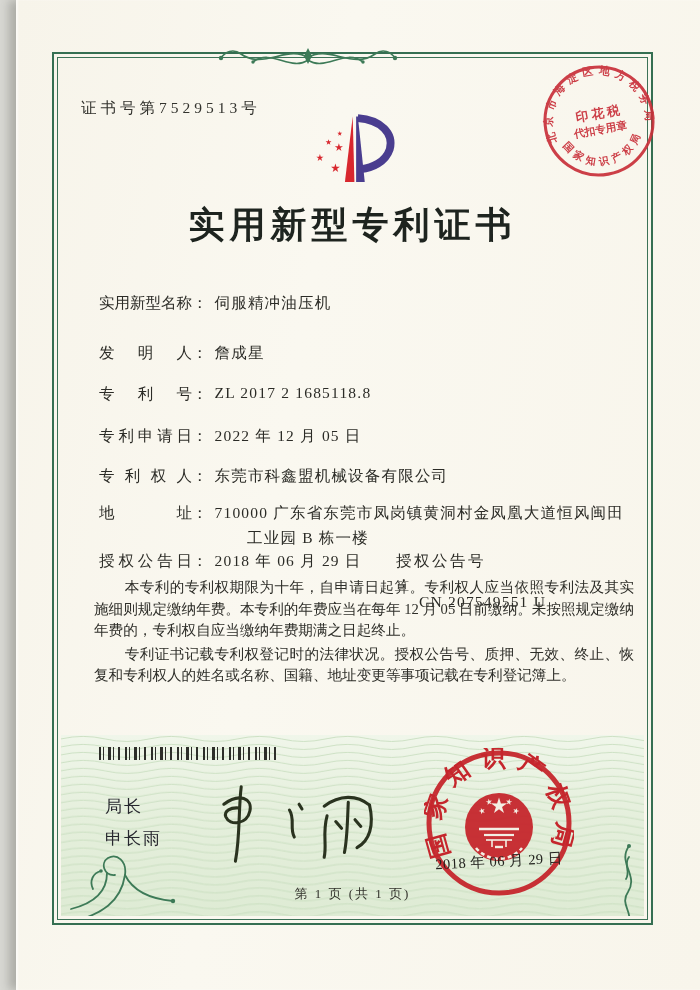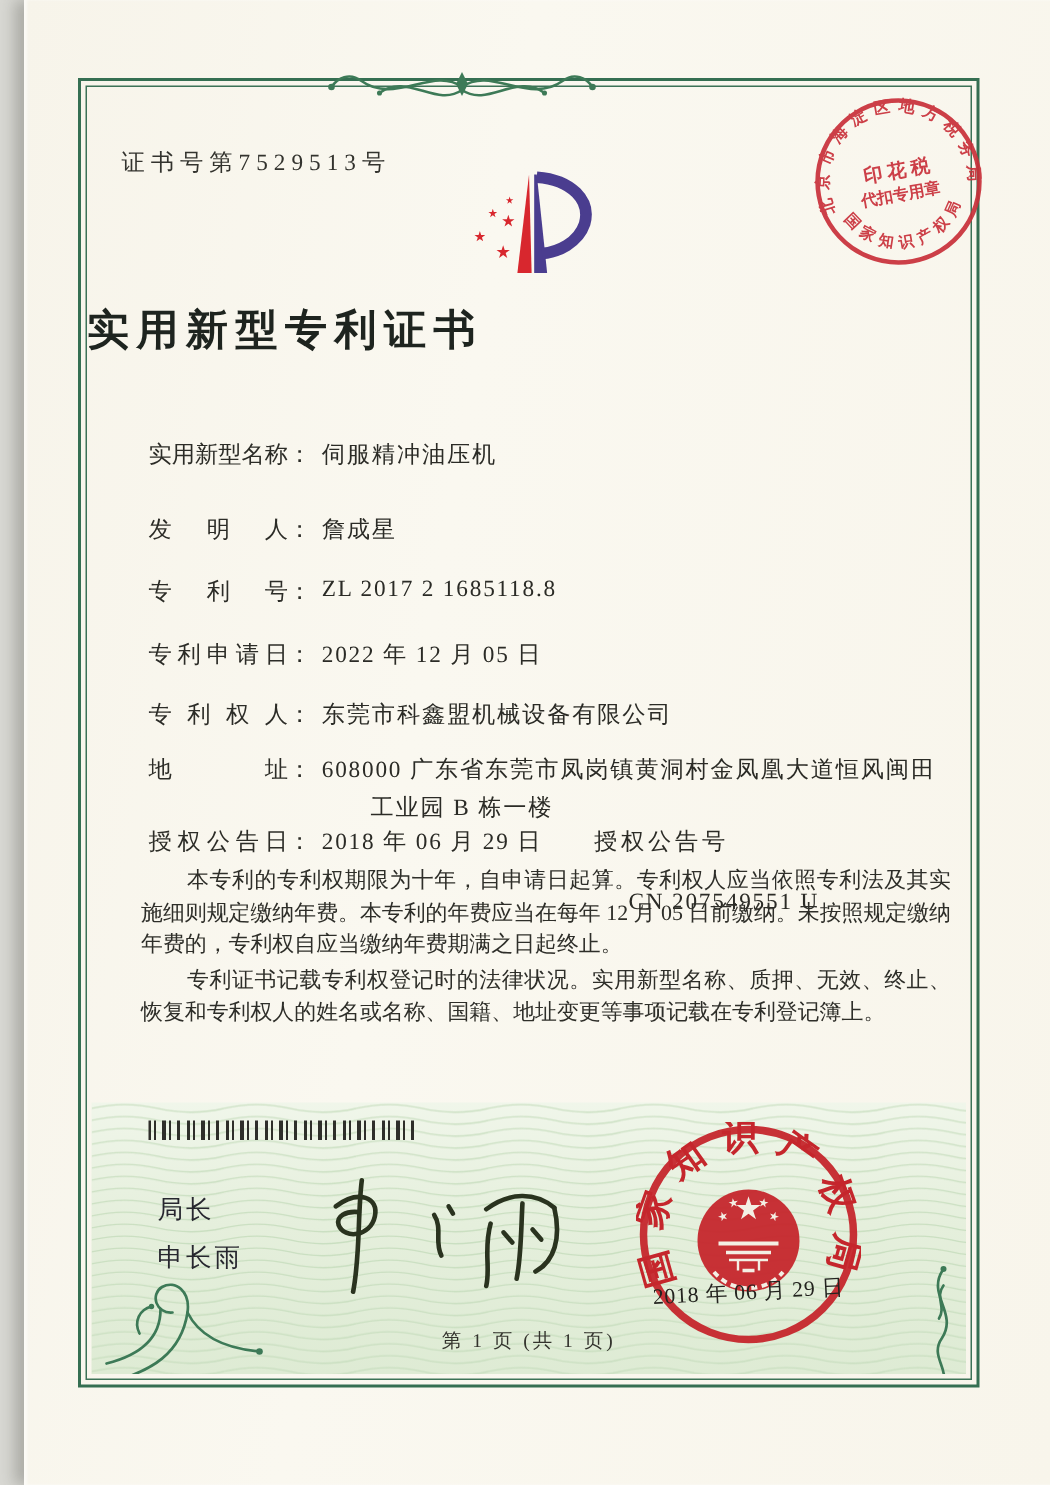--- a/index.html
+++ b/index.html
@@ -35,21 +35,21 @@
 
   .logo { position:absolute; left:230px; top:48px; width:138px; height:95px; }
 
   .tax-stamp {
     position:absolute; left:484px; top:6px; width:114px; height:114px;
     transform:rotate(-10deg); opacity:.92;
   }
 
   .title {
     position:absolute; left:0; right:0; top:143px;
-    text-align:left; font-size:28px; font-weight:600;
+    text-align:center; font-size:36px; font-weight:600;
     letter-spacing:5px; color:#1e241f;
   }
 
   .fields { position:absolute; left:0; top:0; right:0; }
   .row { position:absolute; left:41px; right:14px; display:flex; font-size:15.5px; }
   .row .lbl {
     display:inline-block; width:93px; flex:0 0 93px;
     text-align:justify; text-align-last:justify; color:#2c2c27;
   }
   .row .colon { flex:0 0 auto; }
@@ -184,38 +184,38 @@
           <span class="val">2022 年 12 月 05 日</span>
         </div>
         <div class="row" style="top:408px">
           <span class="lbl">专利权人</span>
             <span class="colon">：</span>
           <span class="val">东莞市科鑫盟机械设备有限公司</span>
         </div>
         <div class="row" style="top:445px">
           <span class="lbl">地址</span>
             <span class="colon">：</span>
-          <span class="val">608000 广东省东莞市凤岗镇黄洞村金凤凰大道恒风闽田</span>
+          <span class="val">710000 广东省东莞市凤岗镇黄洞村金凤凰大道恒风闽田</span>
           <span class="addr-line2">工业园 B 栋一楼</span>
         </div>
         <div class="row" style="top:493px">
           <span class="lbl">授权公告日</span>
             <span class="colon">：</span>
           <span class="val">2018 年 06 月 29 日</span>
           <span class="pair2">
             <span class="lbl2">授权公告号</span>
               <span class="colon">：</span>
             <span class="val">CN 207549551 U</span>
           </span>
         </div>
       </div>
 
       <div class="paras">
         <p>本专利的专利权期限为十年，自申请日起算。专利权人应当依照专利法及其实施细则规定缴纳年费。本专利的年费应当在每年 12 月 05 日前缴纳。未按照规定缴纳年费的，专利权自应当缴纳年费期满之日起终止。</p>
-        <p>专利证书记载专利权登记时的法律状况。实用新型名称、质押、无效、终止、恢复和专利权人的姓名或名称、国籍、地址变更等事项记载在专利登记簿上。</p>
+        <p>专利证书记载专利权登记时的法律状况。授权公告号、质押、无效、终止、恢复和专利权人的姓名或名称、国籍、地址变更等事项记载在专利登记簿上。</p>
       </div>
 
       <div class="band">
         <svg class="band-waves" viewBox="0 0 595 193" preserveAspectRatio="none">
           <defs>
             <pattern id="wv" width="90" height="8.5" patternUnits="userSpaceOnUse">
               <path d="M0,4.2 Q22.5,-1.2 45,4.2 T90,4.2" stroke="#c5dcbc" stroke-width="1" fill="none"></path>
             </pattern>
           </defs>
           <rect x="0" y="0" width="595" height="193" fill="url(#wv)"></rect>

